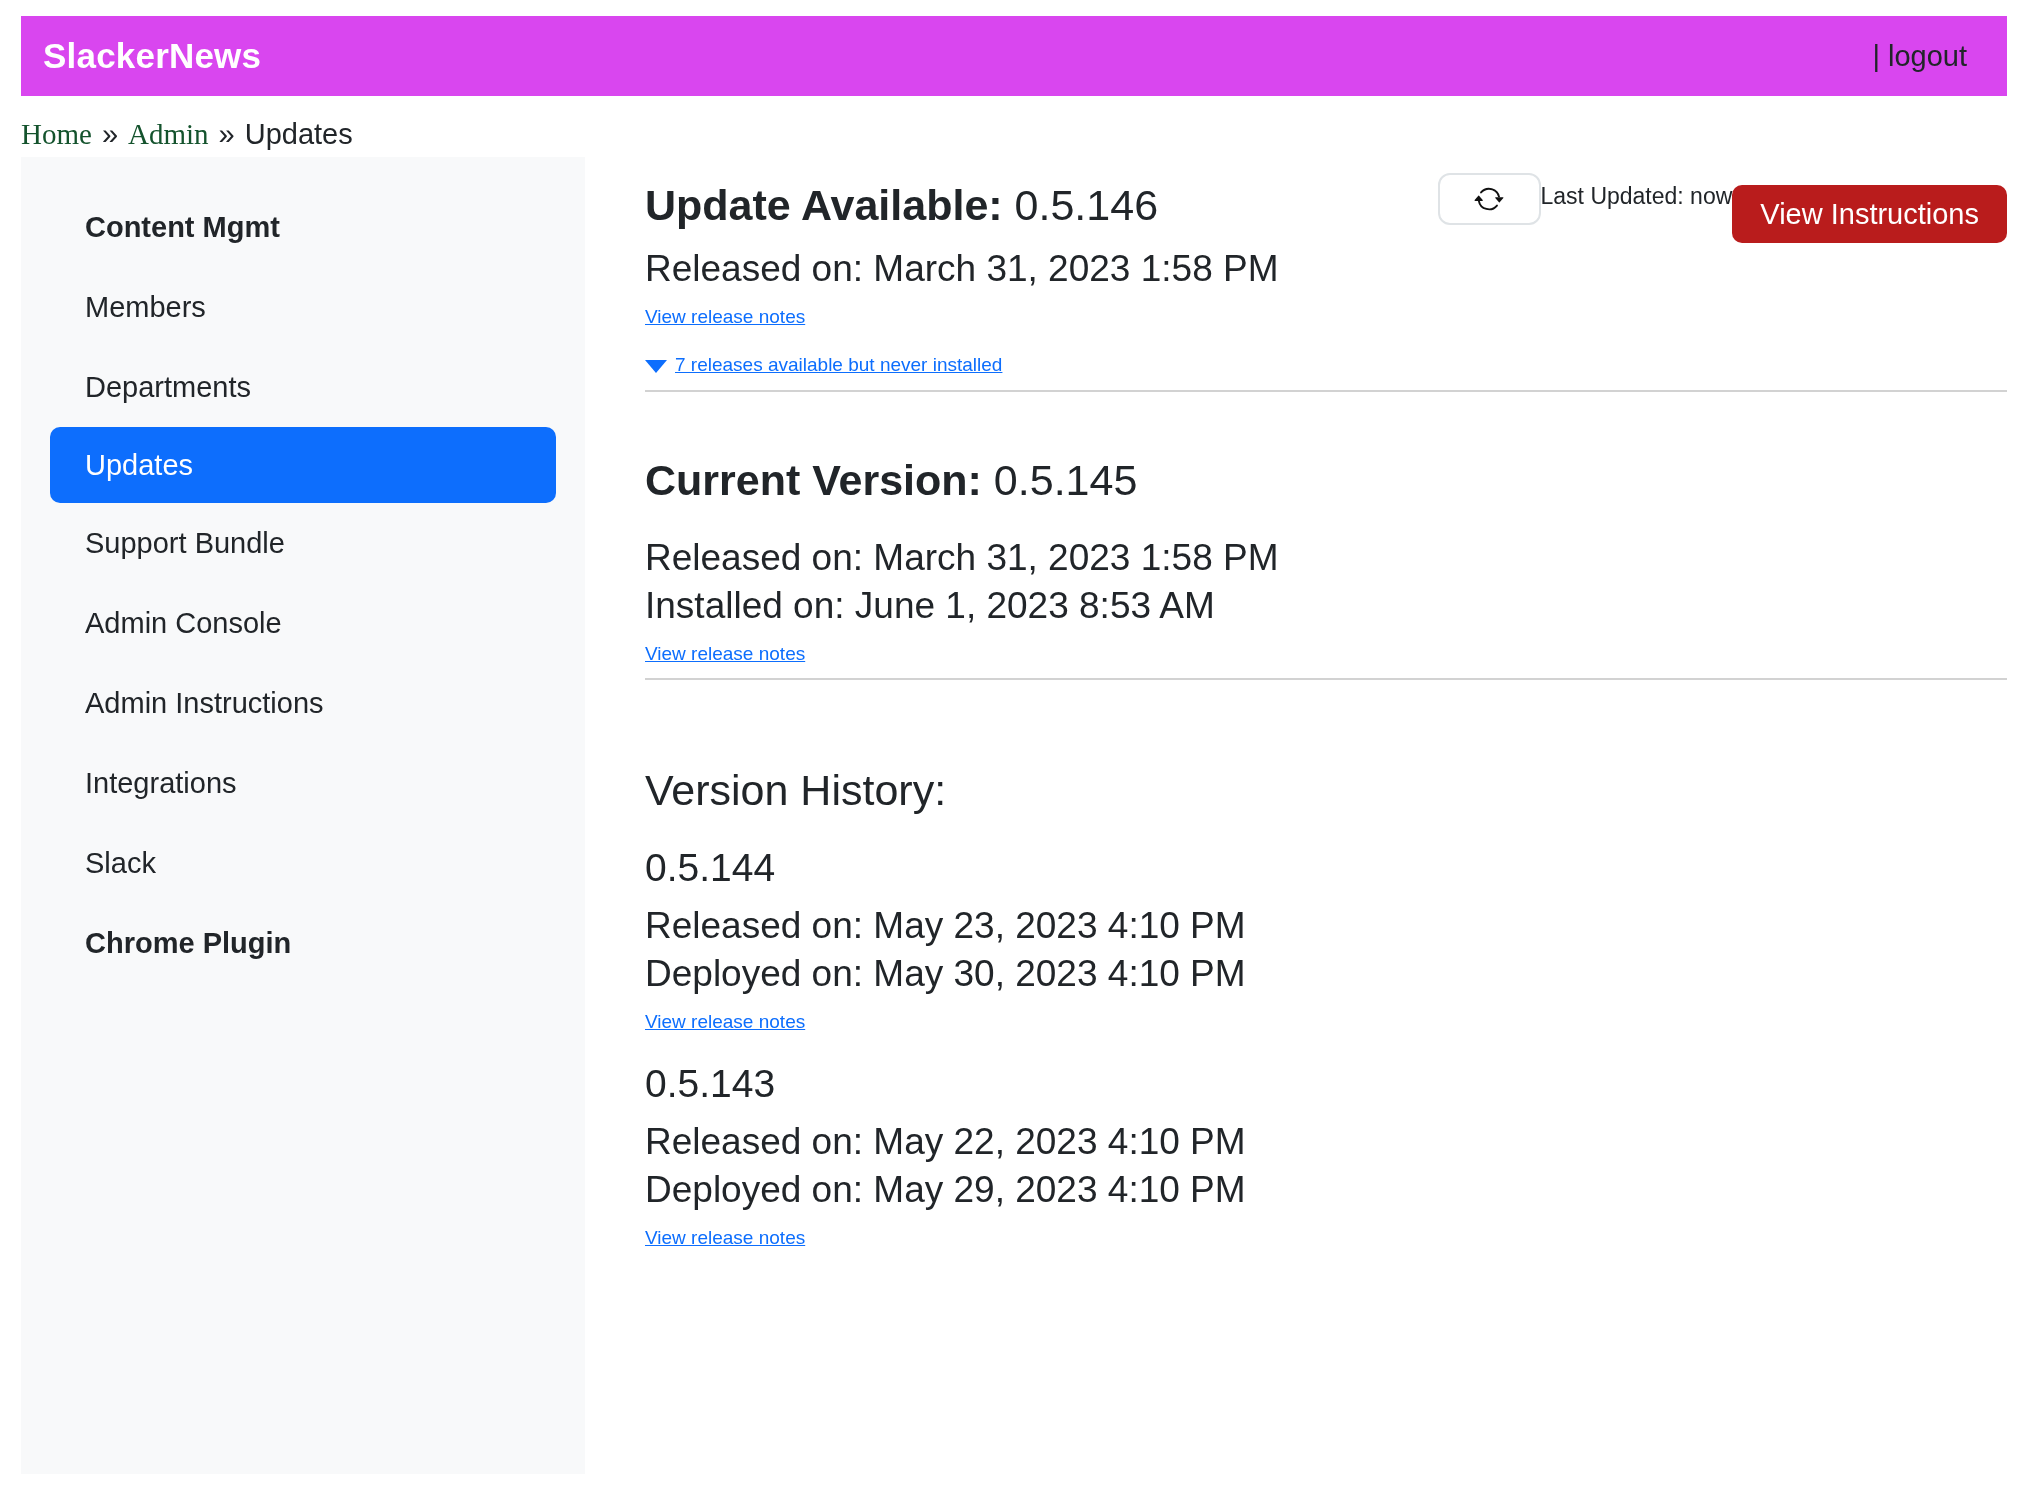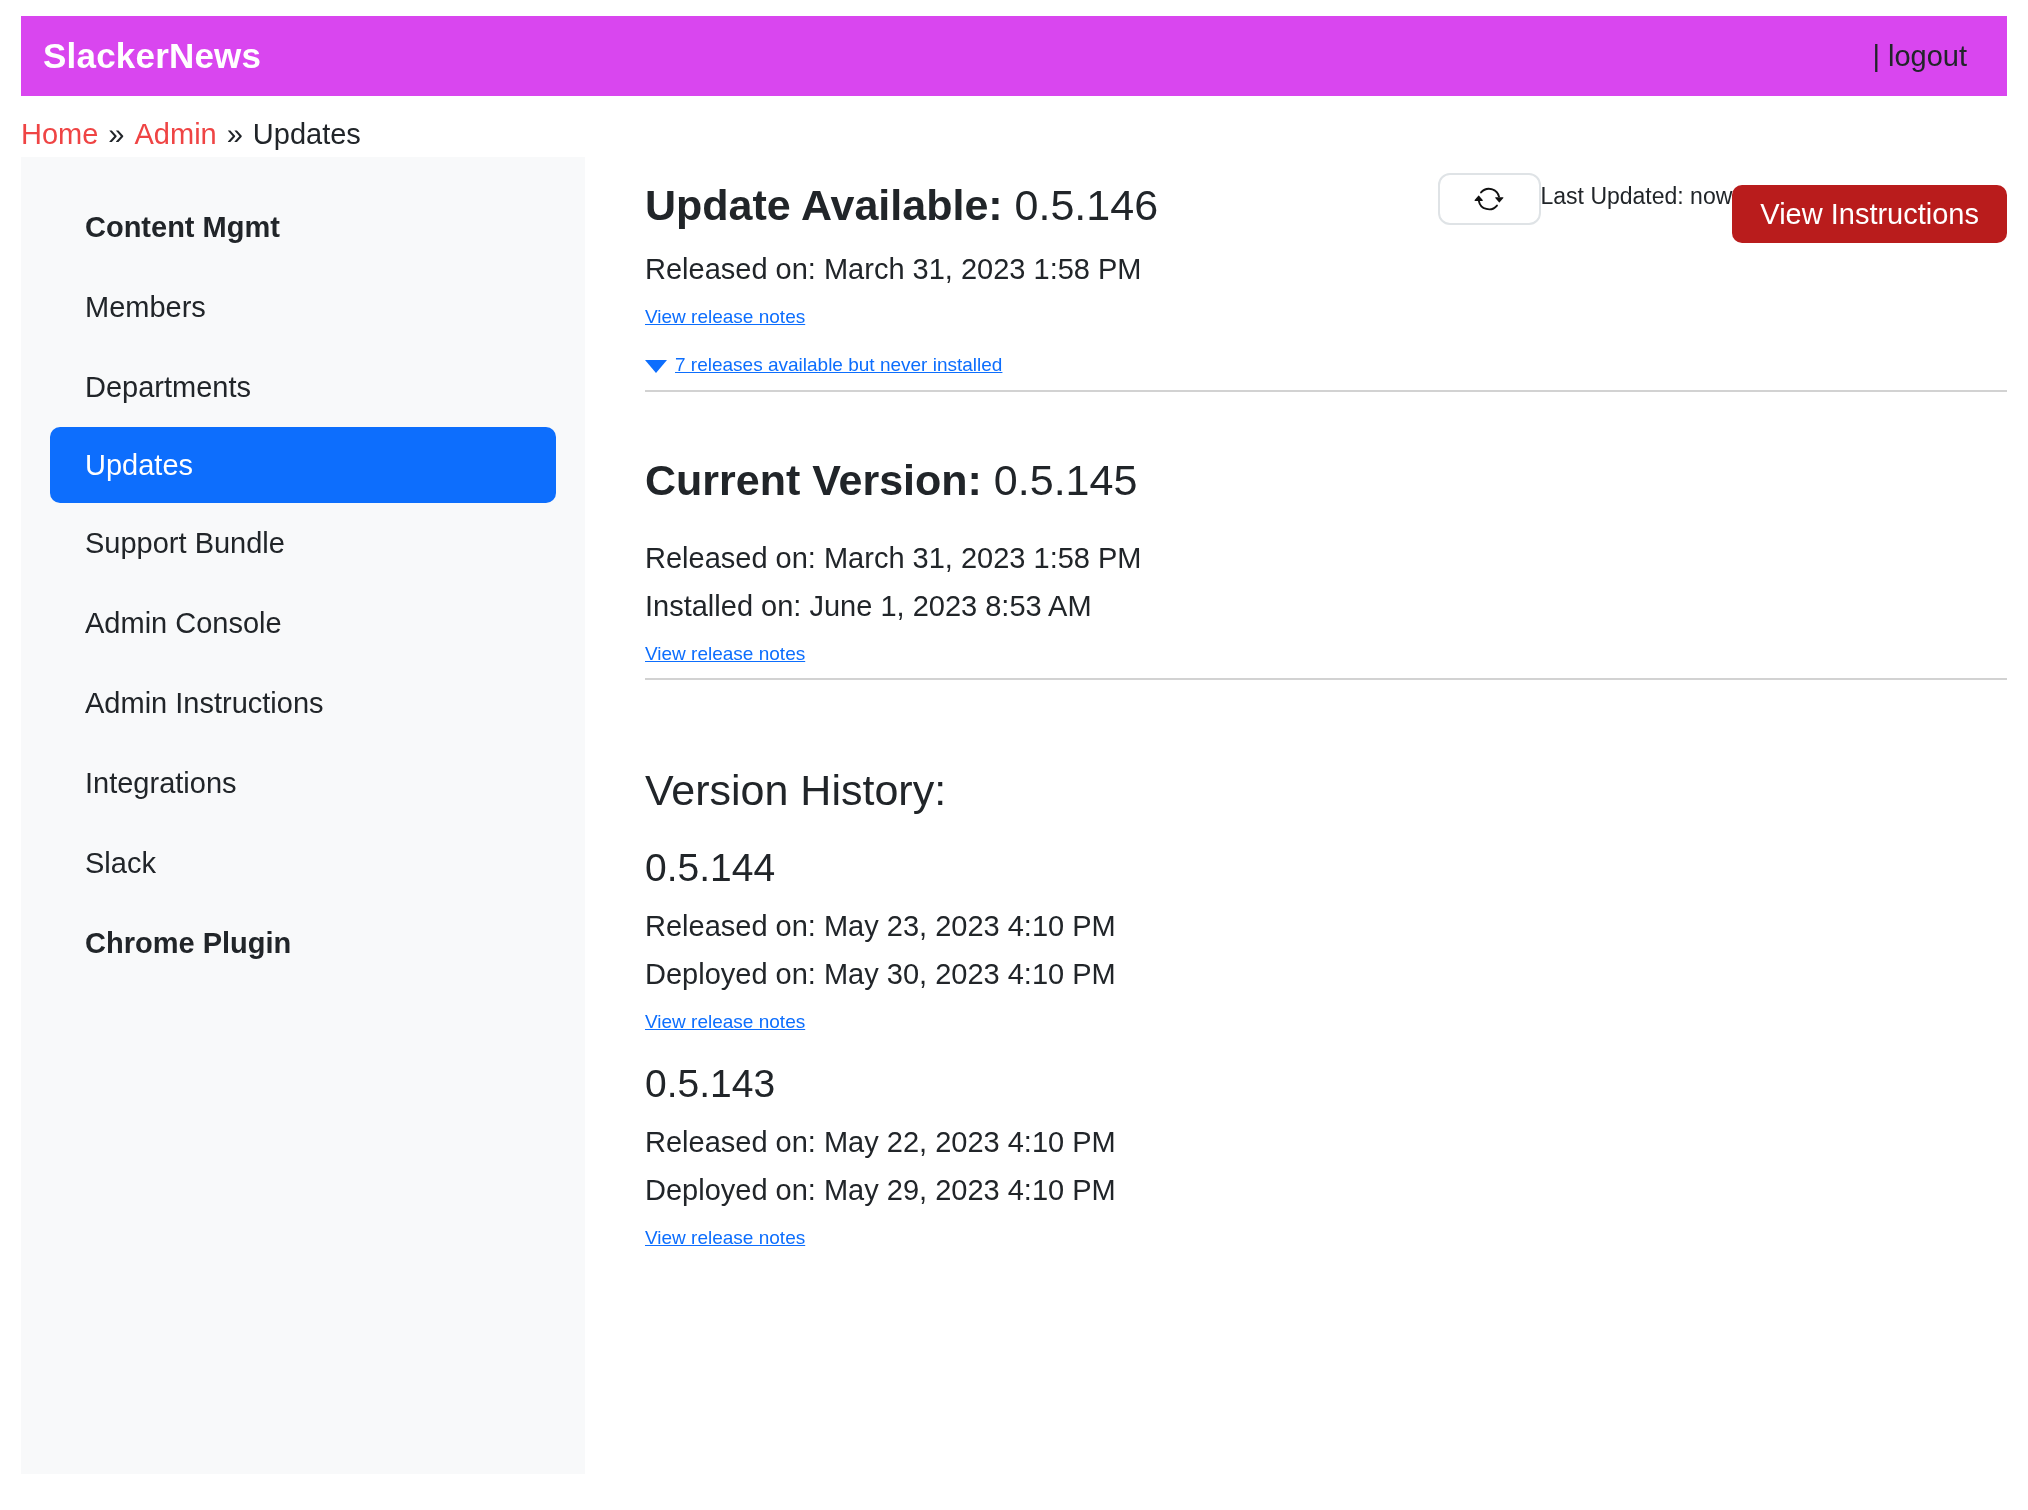--- a/index.html
+++ b/index.html
@@ -11,21 +11,21 @@
   
   .topbar{
     margin:16px 21px 0 21px;height:80px;background:#d946ef;
     display:flex;align-items:center;justify-content:space-between;
     padding:0 40px 0 22px;box-sizing:border-box;
   }
   .app-title{font-size:35px;font-weight:700;color:#ffffff;letter-spacing:.2px;}
   .logout{font-size:29px;color:#212529;text-decoration:none;cursor:pointer;}
   
   .breadcrumb{margin:22px 21px 6px 21px;font-size:29px;color:#212529;}
-  .breadcrumb a{color:#ef4444;text-decoration:none;cursor:pointer;}
+  .breadcrumb a{color:#14532d;text-decoration:none;cursor:pointer;font-family:Liberation Serif, serif;}
   .crumb-sep{margin:0 10px;}
   
   .layout{display:flex;align-items:flex-start;margin:0 21px;}
   .sidebar{
     width:564px;min-width:564px;height:1317px;box-sizing:border-box;
     background:#f8f9fa;padding-top:30px;
   }
   .side-item{
     height:80px;display:flex;align-items:center;
     padding-left:64px;font-size:29px;color:#212529;cursor:pointer;
@@ -37,21 +37,21 @@
   }
   
   .main{flex:1;margin-left:60px;position:relative;min-height:1330px;}
   .section-heading{
     font-size:43px;line-height:52px;font-weight:400;margin:0;color:#212529;
   }
   .section-heading .hd{font-weight:700;}
   .h-update{margin:22px 0 14px 0;}
   .h-current{margin:62px 0 28px 0;}
   .h-history{margin:84px 0 24px 0;}
-  .text-line{font-size:29px;line-height:48px;color:#212529;}
+  .text-line{font-size:37px;line-height:48px;color:#212529;}
   a.note-link{
     font-size:19px;line-height:48px;color:#0d6efd;
     text-decoration:underline;cursor:pointer;display:inline-block;
   }
   .collapse-line{line-height:48px;}
   .caret-down{
     display:inline-block;width:0;height:0;
     border-left:11px solid transparent;border-right:11px solid transparent;
     border-top:13px solid #0d6efd;margin-right:8px;vertical-align:middle;
   }

